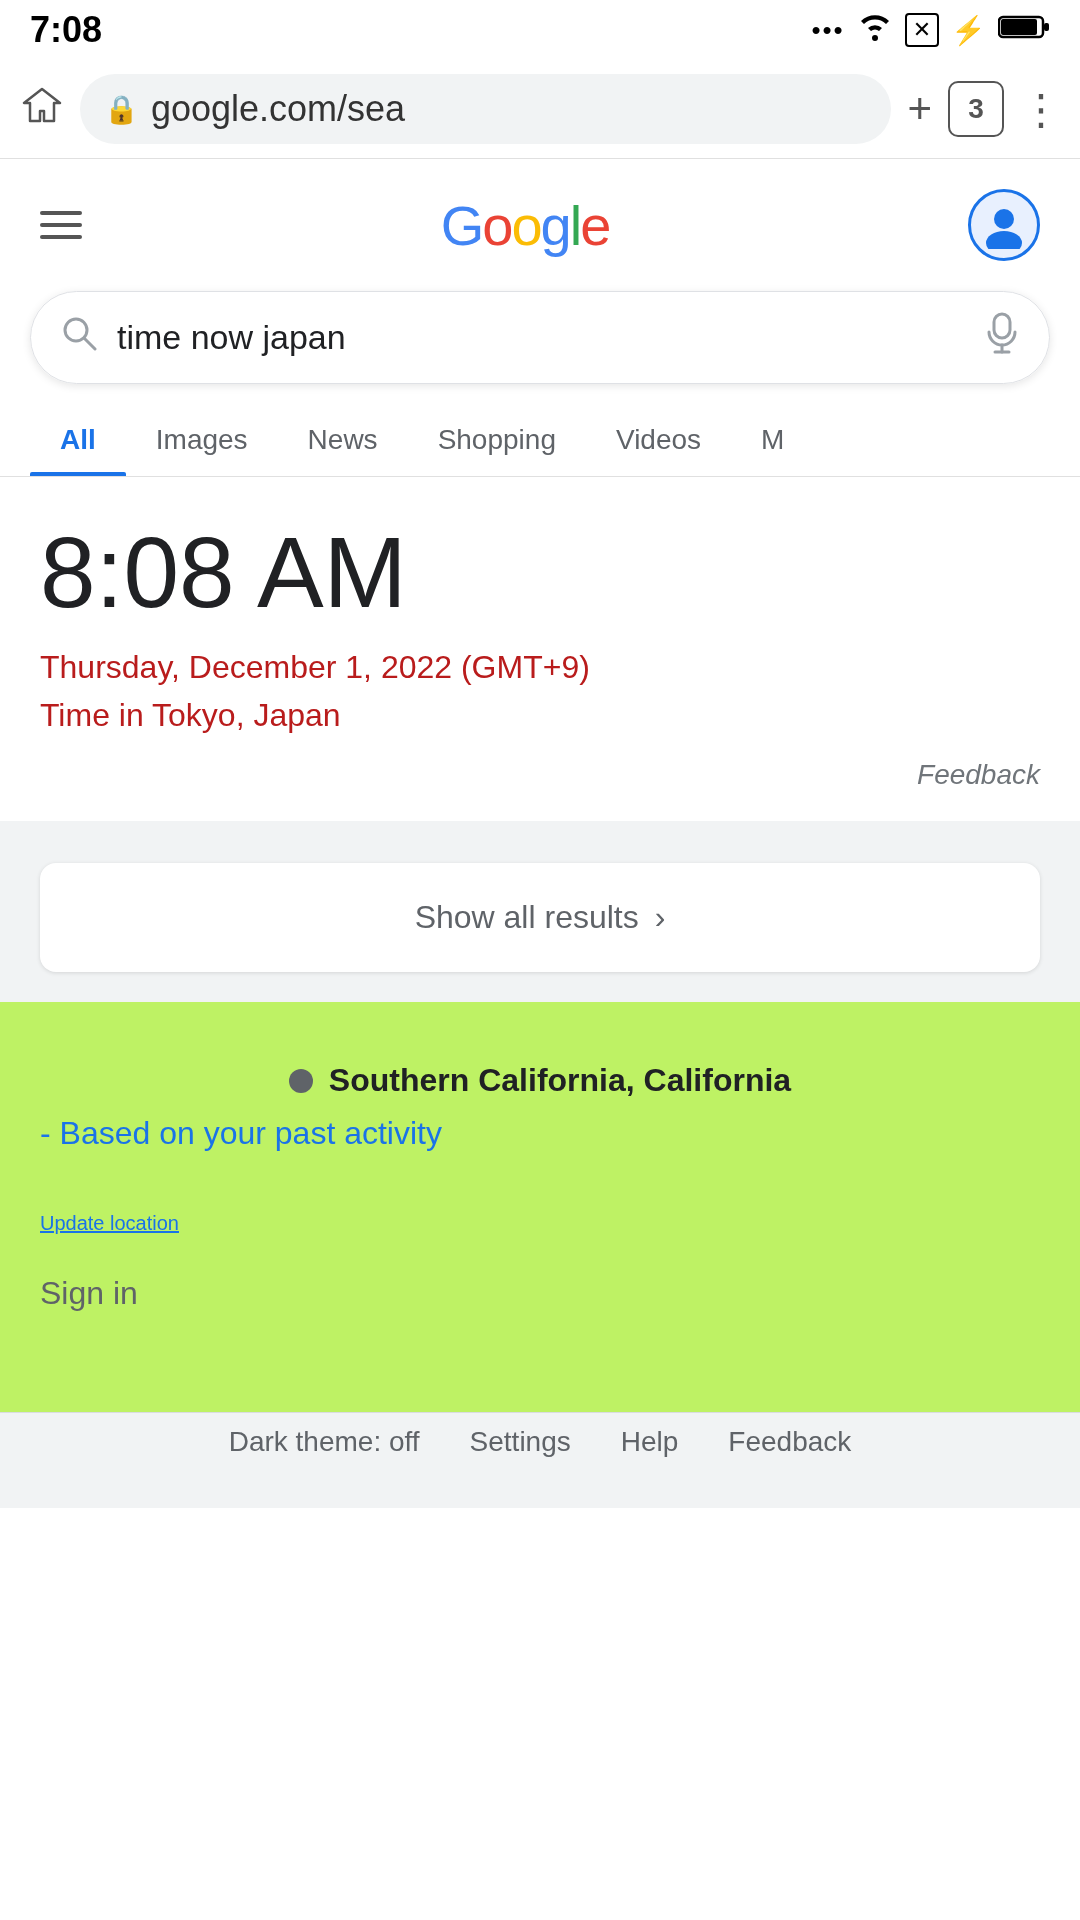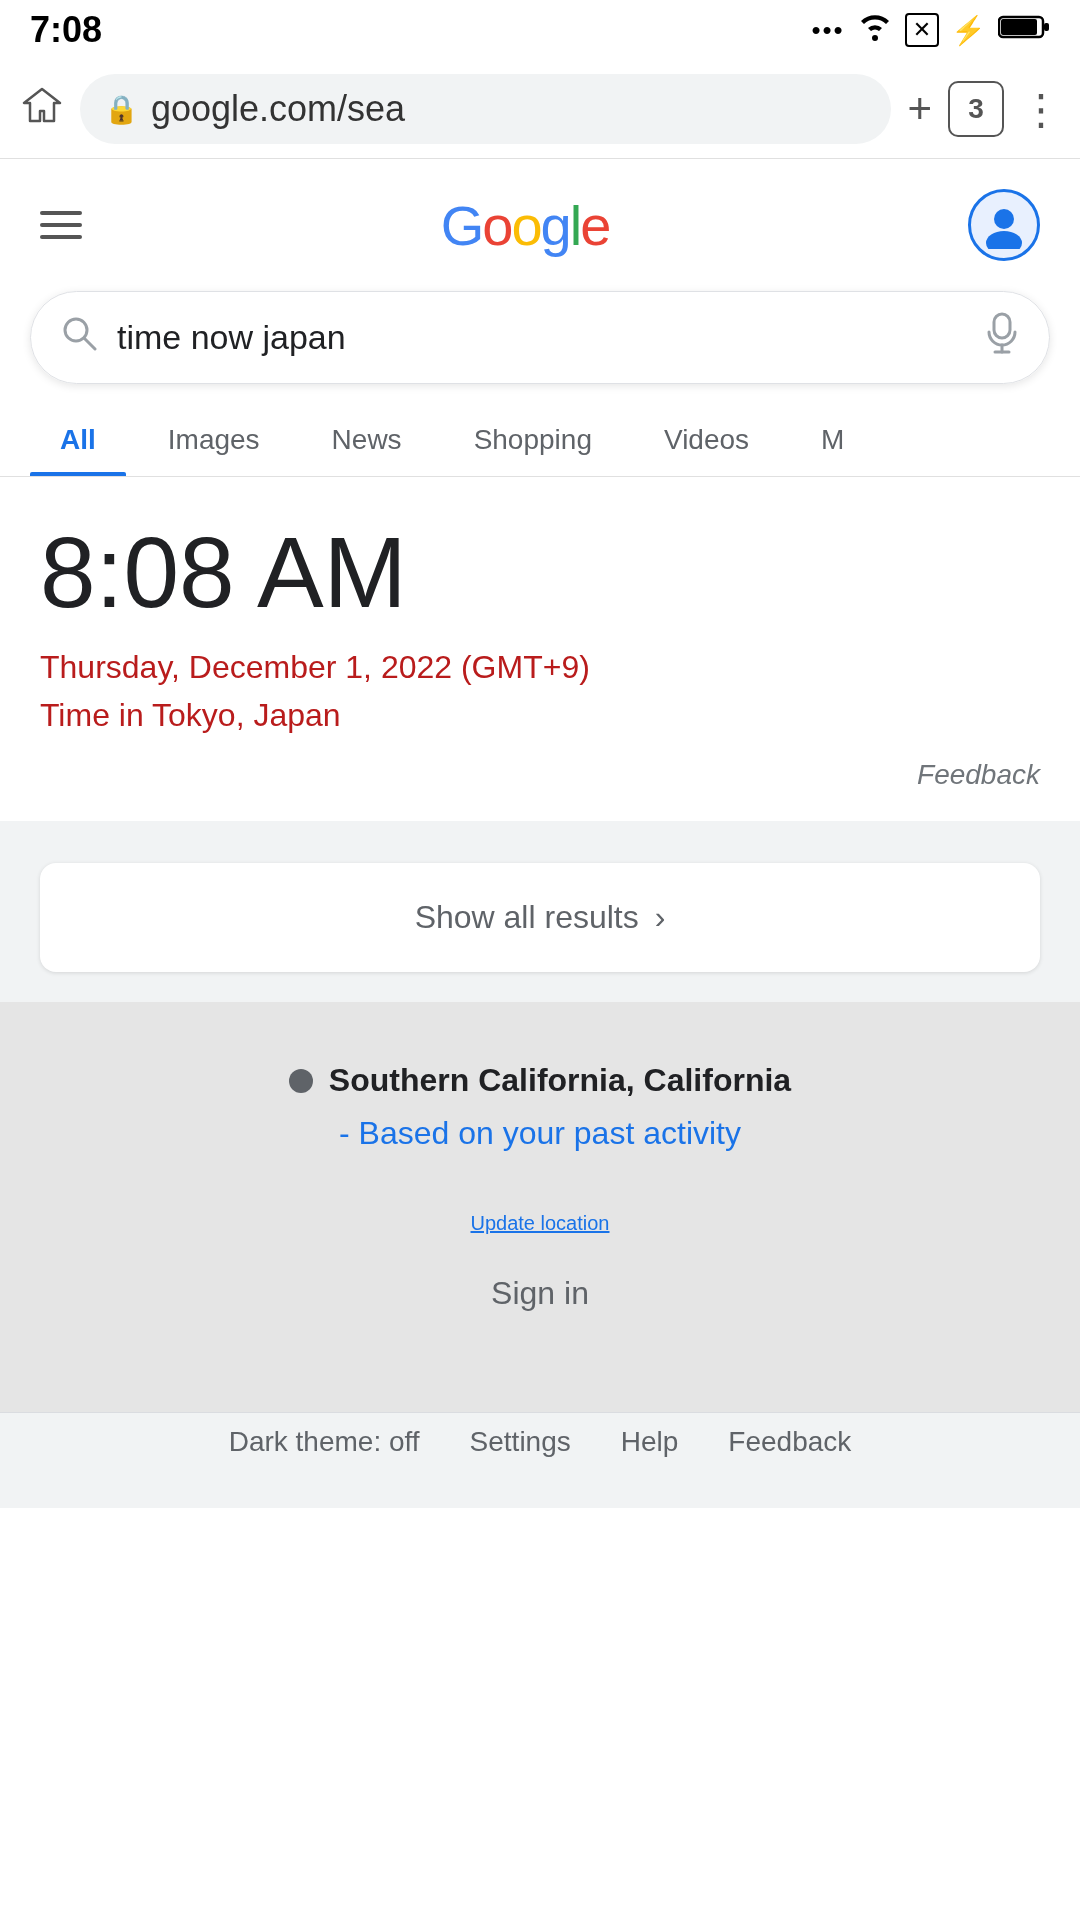--- a/index.html
+++ b/index.html
@@ -156,21 +156,21 @@
     .mic-icon {
       font-size: 36px;
       color: #9aa0a6;
     }
 
     
     .search-tabs {
       display: flex;
       padding: 0 30px;
       border-bottom: 1.5px solid #e0e0e0;
-      gap: 12px;
+      gap: 0;
       overflow: hidden;
     }
     .tab-item {
       padding: 20px 30px;
       font-size: 28px;
       color: #5f6368;
       cursor: pointer;
       white-space: nowrap;
       position: relative;
     }
@@ -246,23 +246,22 @@
       font-size: 32px;
       color: #5f6368;
     }
     .show-all-chevron {
       font-size: 32px;
       color: #5f6368;
     }
 
     
     .location-section {
-      background: #e5e5e5;
+      background: #bef264;
       padding: 60px 40px 40px;
-      text-align: center;
     }
     .location-line {
       display: flex;
       align-items: center;
       justify-content: center;
       gap: 16px;
       margin-bottom: 16px;
     }
     .location-dot {
       width: 24px;

